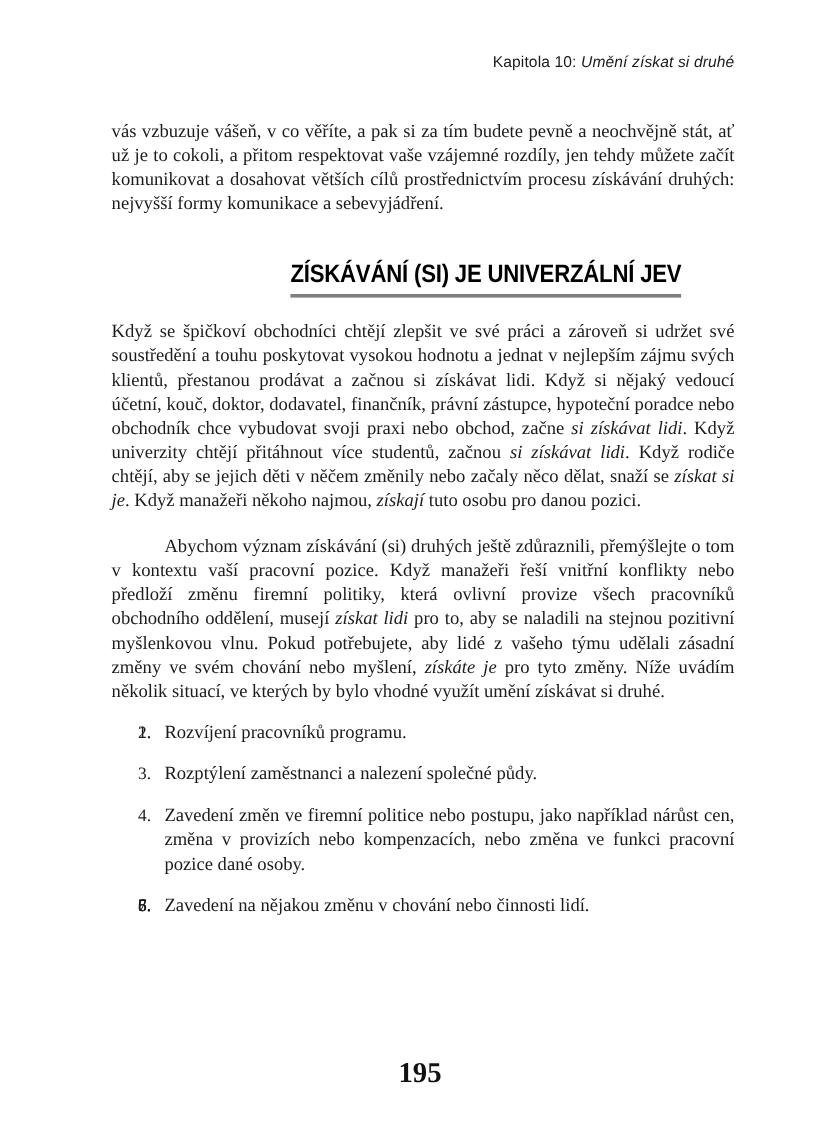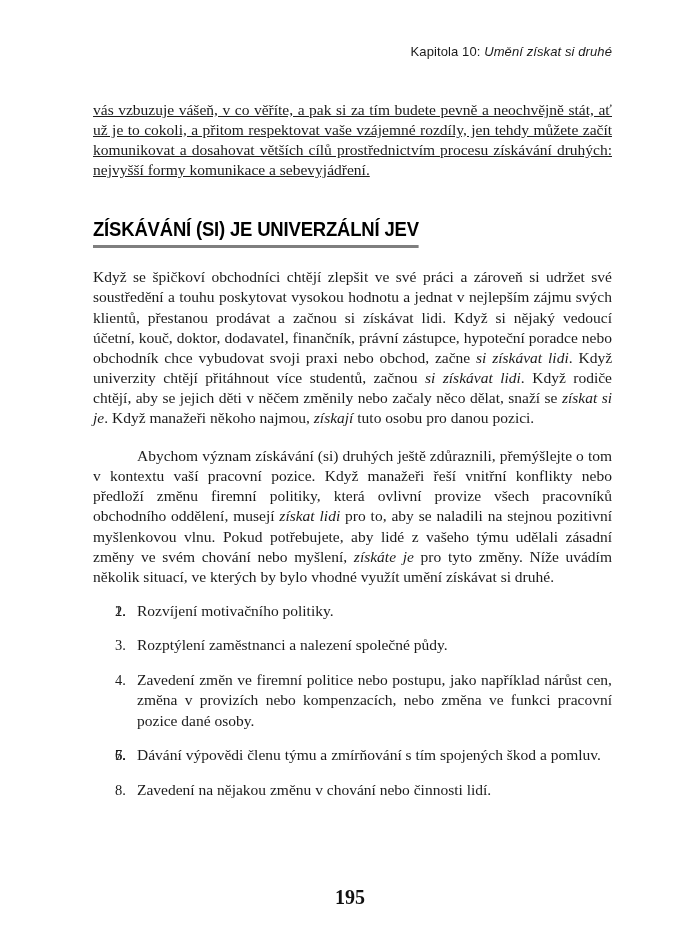--- a/index.html
+++ b/index.html
@@ -23,22 +23,22 @@
     color: #1a1a1a;
     letter-spacing: 0.1px;
   }
   .running-header .chapter-title { font-style: italic; }
   .body-text {
     font-size: 15.5px;
     line-height: 20.1px;
     text-align: justify;
     hyphens: auto;
   }
-  .p1 { margin-top: 41px; text-decoration: underline; }
-  .section-heading-wrap { margin-top: 37px; }
+  .p1 { margin-top: 41px; }
+  .section-heading-wrap { margin-top: 37px; text-align: right; }
   .section-heading {
     display: inline-block;
     font-family: "Liberation Sans", sans-serif;
     font-weight: bold;
     font-size: 21px;
     color: #000000;
     letter-spacing: -0.2px;
     padding-bottom: 4px;
     border-bottom: 3px solid #7f7f7f;
     transform: scaleX(0.88);
@@ -65,21 +65,21 @@
     left: 22px;
     top: 0;
     font-size: 14.5px;
   }
   .page-number {
     position: absolute;
     left: 0; right: 0;
     bottom: 34px;
     text-align: center;
     font-weight: bold;
-    font-size: 20px;
+    font-size: 24px;
     color: #111111;
     margin-top: 45px;
   }
 </style>
 </head>
 <body>
 
 <div class="page">
 
   <div class="running-header">
@@ -95,39 +95,38 @@
   <p class="body-text p2"><span>Když se špičkoví obchodníci chtějí zlepšit ve své práci a zároveň si udržet své soustředění a touhu poskytovat vysokou hodnotu a jednat v nejlepším zájmu svých klientů, přestanou prodávat a začnou si získávat lidi. Když si nějaký vedoucí účetní, kouč, doktor, dodavatel, finančník, právní zástupce, hypoteční poradce nebo obchodník chce vybudovat svoji praxi nebo obchod, začne </span><span class="i">si získávat lidi</span><span>. Když univerzity chtějí přitáhnout více studentů, začnou </span><span class="i">si získávat lidi</span><span>. Když rodiče chtějí, aby se jejich děti v něčem změnily nebo začaly něco dělat, snaží se </span><span class="i">získat si je</span><span>. Když manažeři někoho najmou, </span><span class="i">získají</span><span> tuto osobu pro danou pozici.</span></p>
 
   <p class="body-text p3"><span>Abychom význam získávání (si) druhých ještě zdůraznili, přemýšlejte o tom v kontextu vaší pracovní pozice. Když manažeři řeší vnitřní konflikty nebo předloží změnu firemní politiky, která ovlivní provize všech pracovníků obchodního oddělení, musejí </span><span class="i">získat lidi</span><span> pro to, aby se naladili na stejnou pozitivní myšlenkovou vlnu. Pokud potřebujete, aby lidé z vašeho týmu udělali zásadní změny ve svém chování nebo myšlení, </span><span class="i">získáte je</span><span> pro tyto změny. Níže uvádím několik situací, ve kterých by bylo vhodné využít umění získávat si druhé.</span></p>
 
   <ol class="situation-list">
     <li>
       <span class="li-num">1.</span>
     </li>
     <li>
       <span class="li-num">2.</span>
-      <span>Rozvíjení motivačního politiky.</span>
+      <span>Rozvíjení pracovníků programu.</span>
     </li>
     <li>
       <span class="li-num">3.</span>
       <span>Rozptýlení zaměstnanci a nalezení společné půdy.</span>
     </li>
     <li>
       <span class="li-num">4.</span>
       <span>Zavedení změn ve firemní politice nebo postupu, jako například nárůst cen, změna v provizích nebo kompenzacích, nebo změna ve funkci pracovní pozice dané osoby.</span>
     </li>
     <li>
       <span class="li-num">5.</span>
     </li>
     <li>
       <span class="li-num">6.</span>
     </li>
     <li>
       <span class="li-num">7.</span>
-      <span>Dávání výpovědi členu týmu a zmírňování s tím spojených škod a pomluv.</span>
     </li>
     <li>
       <span class="li-num">8.</span>
       <span>Zavedení na nějakou změnu v chování nebo činnosti lidí.</span>
     </li>
   </ol>
 
   <div class="page-number">195</div>
 
 </div>

